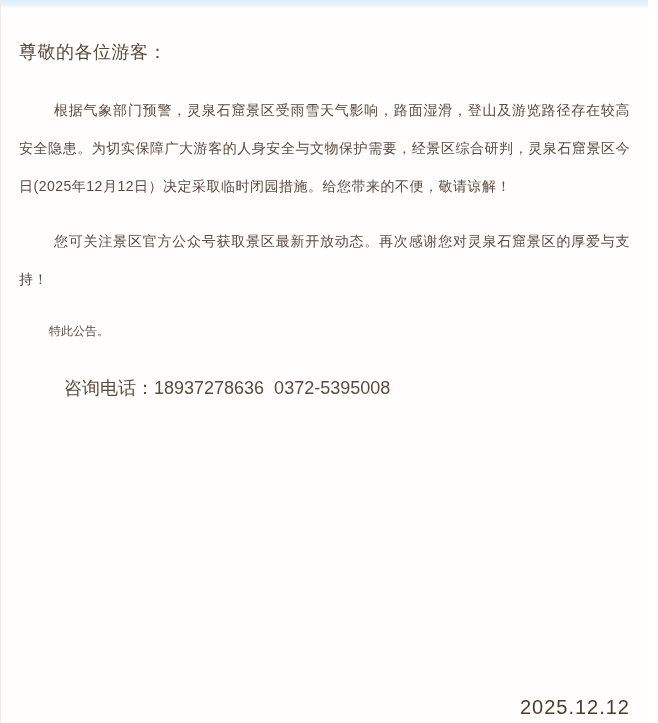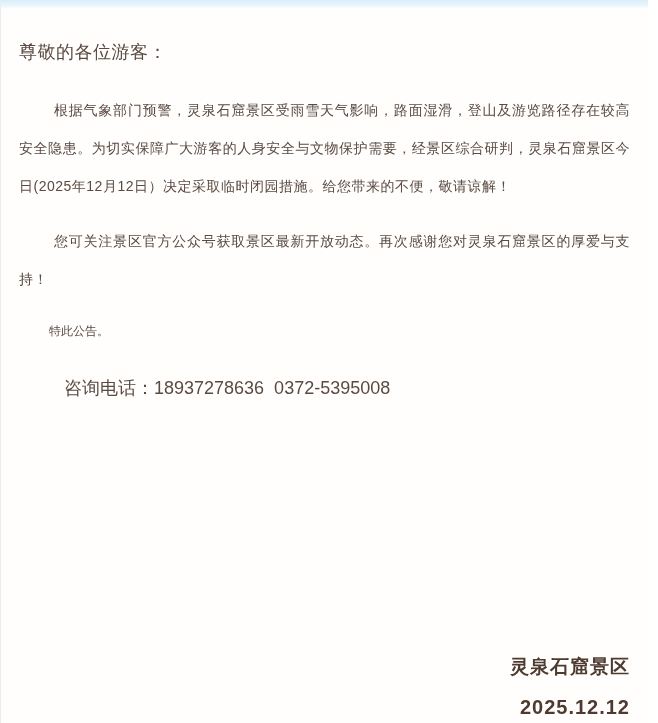--- a/index.html
+++ b/index.html
@@ -67,21 +67,21 @@
     font-size: 19px;
     font-weight: bold;
     color: #4d3b31;
     line-height: 24px;
     letter-spacing: 1px;
   }
   .date {
     margin-top: 16px;
     margin-bottom: 4px;
     font-size: 20px;
-    font-weight: bold;
+    font-weight: normal;
     color: #4d3b31;
     line-height: 24px;
     letter-spacing: 1px;
   }
 </style>
 </head>
 <body>
 
 <div class="page">
   <div class="top-strip"></div>
@@ -93,16 +93,15 @@
 
 
     <p class="para p3">您可关注景区官方公众号获取景区最新开放动态。再次感谢您对灵泉石窟景区的厚爱与支持！</p>
 
     <p class="closing">特此公告。</p>
 
     <p class="contact">咨询电话：18937278636  0372-5395008</p>
   </div>
 
   <div class="signature-block">
-    <div class="signature">灵泉石窟景区</div>
     <div class="date">2025.12.12</div>
   </div>
 </div>
 
 </body></html>

